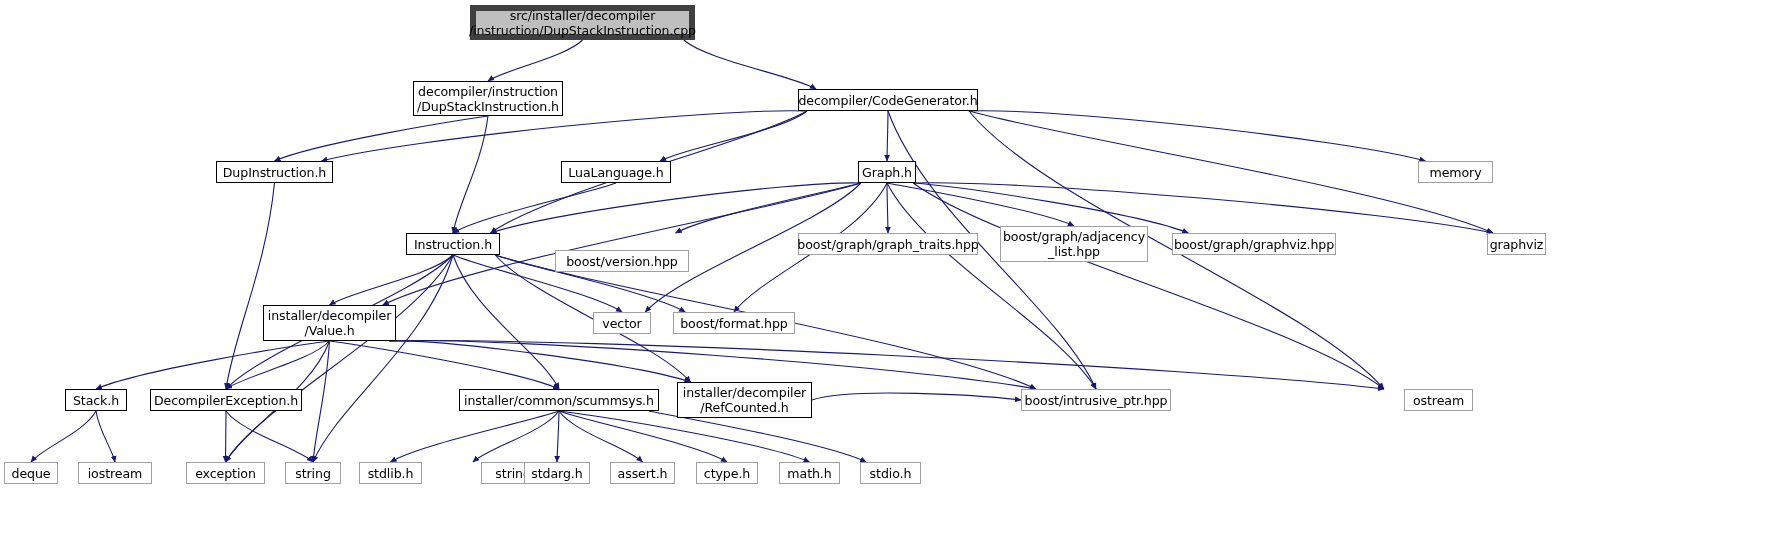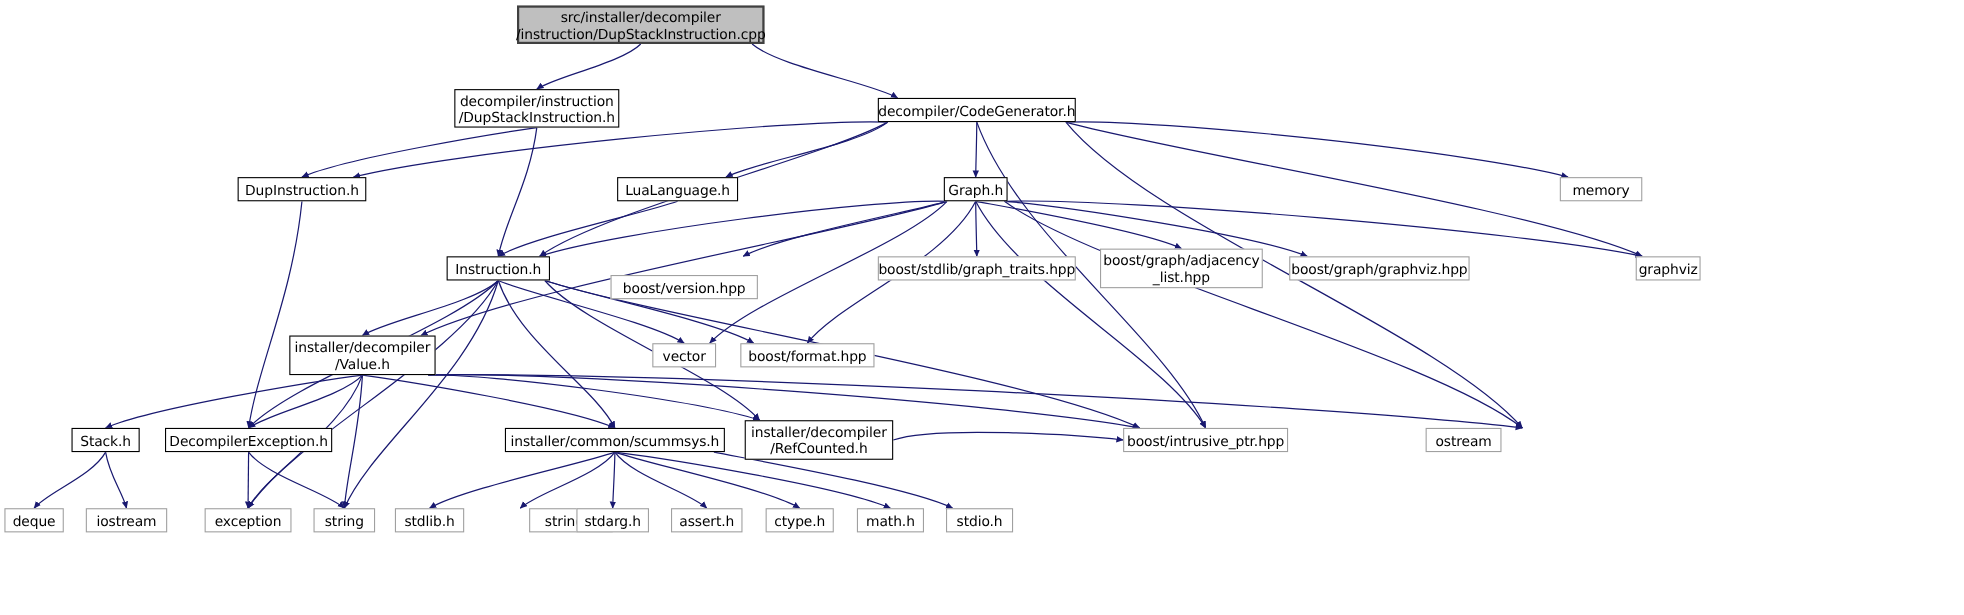--- a/index.html
+++ b/index.html
@@ -35,21 +35,21 @@
     line-height: 15px;
     color: #000000;
     background: #ffffff;
     border: 1px solid #000000;
     white-space: pre-line;
     letter-spacing: -0.1px;
     z-index: 5;
   }
   .node.root {
     background: #bfbfbf;
-    border: 2px solid #b91c1c;
+    border: 6px solid #b91c1c;
   }
   .node.sys {
     border: 1px solid #a0a0a0;
     background: #ffffff;
   }
   .node-label {
     display: block;
     padding: 0 4px;
   }
 </style>
@@ -122,36 +122,36 @@
 /instruction/DupStackInstruction.cpp</span></div>
     <div class="node" style="left: 413px; top: 81px; width: 150px; height: 35px; border-color: rgb(0, 0, 0);"><span class="node-label">decompiler/instruction
 /DupStackInstruction.h</span></div>
     <div class="node" style="left: 798px; top: 89px; width: 180px; height: 22px; border-color: rgb(0, 0, 0);"><span class="node-label">decompiler/CodeGenerator.h</span></div>
     <div class="node" style="left: 216px; top: 161px; width: 117px; height: 22px; border-color: rgb(0, 0, 0);"><span class="node-label">DupInstruction.h</span></div>
     <div class="node" style="left: 561px; top: 161px; width: 110px; height: 22px; border-color: rgb(0, 0, 0);"><span class="node-label">LuaLanguage.h</span></div>
     <div class="node" style="left: 858px; top: 161px; width: 58px; height: 22px; border-color: rgb(0, 0, 0);"><span class="node-label">Graph.h</span></div>
     <div class="node sys" style="left: 1418px; top: 161px; width: 75px; height: 22px; border-color: rgb(160, 160, 160);"><span class="node-label">memory</span></div>
     <div class="node" style="left: 406px; top: 233px; width: 94px; height: 22px; border-color: rgb(0, 0, 0);"><span class="node-label">Instruction.h</span></div>
     <div class="node sys" style="left: 555px; top: 250px; width: 134px; height: 22px; border-color: rgb(160, 160, 160);"><span class="node-label">boost/version.hpp</span></div>
-    <div class="node sys" style="left: 798px; top: 233px; width: 180px; height: 22px; border-color: rgb(160, 160, 160);"><span class="node-label">boost/stdlib/graph_traits.hpp</span></div>
+    <div class="node sys" style="left: 798px; top: 233px; width: 180px; height: 22px; border-color: rgb(160, 160, 160);"><span class="node-label">boost/graph/graph_traits.hpp</span></div>
     <div class="node sys" style="left: 1000px; top: 226px; width: 148px; height: 36px; border-color: rgb(160, 160, 160);"><span class="node-label">boost/graph/adjacency
 _list.hpp</span></div>
     <div class="node sys" style="left: 1172px; top: 233px; width: 164px; height: 22px; border-color: rgb(160, 160, 160);"><span class="node-label">boost/graph/graphviz.hpp</span></div>
     <div class="node sys" style="left: 1487px; top: 233px; width: 59px; height: 22px; border-color: rgb(160, 160, 160);"><span class="node-label">graphviz</span></div>
     <div class="node" style="left: 263px; top: 305px; width: 133px; height: 36px; border-color: rgb(0, 0, 0);"><span class="node-label">installer/decompiler
 /Value.h</span></div>
     <div class="node sys" style="left: 593px; top: 312px; width: 58px; height: 22px; border-color: rgb(160, 160, 160);"><span class="node-label">vector</span></div>
     <div class="node sys" style="left: 673px; top: 312px; width: 122px; height: 22px; border-color: rgb(160, 160, 160); justify-content: center;"><span class="node-label">boost/format.hpp</span></div>
     <div class="node" style="left: 65px; top: 389px; width: 62px; height: 22px; border-color: rgb(0, 0, 0);"><span class="node-label">Stack.h</span></div>
     <div class="node" style="left: 150px; top: 389px; width: 152px; height: 22px; border-color: rgb(0, 0, 0);"><span class="node-label">DecompilerException.h</span></div>
     <div class="node" style="left: 459px; top: 389px; width: 200px; height: 22px; border-color: rgb(0, 0, 0);"><span class="node-label">installer/common/scummsys.h</span></div>
     <div class="node" style="left: 677px; top: 382px; width: 135px; height: 36px; border-color: rgb(0, 0, 0);"><span class="node-label">installer/decompiler
 /RefCounted.h</span></div>
     <div class="node sys" style="left: 1021px; top: 389px; width: 150px; height: 22px; border-color: rgb(160, 160, 160);"><span class="node-label">boost/intrusive_ptr.hpp</span></div>
-    <div class="node sys" style="left: 1296px; top: 389px; width: 69px; height: 22px; border-color: rgb(160, 160, 160);"><span class="node-label">ostream</span></div>
+    <div class="node sys" style="left: 1404px; top: 389px; width: 69px; height: 22px; border-color: rgb(160, 160, 160);"><span class="node-label">ostream</span></div>
     <div class="node sys" style="left: 4px; top: 462px; width: 54px; height: 22px; border-color: rgb(160, 160, 160);"><span class="node-label">deque</span></div>
     <div class="node sys" style="left: 78px; top: 462px; width: 74px; height: 22px; border-color: rgb(160, 160, 160);"><span class="node-label">iostream</span></div>
     <div class="node sys" style="left: 186px; top: 462px; width: 79px; height: 22px; border-color: rgb(160, 160, 160);"><span class="node-label">exception</span></div>
     <div class="node sys" style="left: 285px; top: 462px; width: 56px; height: 22px; border-color: rgb(160, 160, 160);"><span class="node-label">string</span></div>
     <div class="node sys" style="left: 359px; top: 462px; width: 63px; height: 22px; border-color: rgb(160, 160, 160);"><span class="node-label">stdlib.h</span></div>
     <div class="node sys" style="left: 441px; top: 462px; width: 76px; height: 22px; border-color: rgb(160, 160, 160); margin-left: 40px;"><span class="node-label">string.h</span></div>
     <div class="node sys" style="left: 524px; top: 462px; width: 66px; height: 22px; border-color: rgb(160, 160, 160);"><span class="node-label">stdarg.h</span></div>
     <div class="node sys" style="left: 610px; top: 462px; width: 65px; height: 22px; border-color: rgb(160, 160, 160);"><span class="node-label">assert.h</span></div>
     <div class="node sys" style="left: 696px; top: 462px; width: 62px; height: 22px; border-color: rgb(160, 160, 160);"><span class="node-label">ctype.h</span></div>
     <div class="node sys" style="left: 779px; top: 462px; width: 61px; height: 22px; border-color: rgb(160, 160, 160);"><span class="node-label">math.h</span></div>

